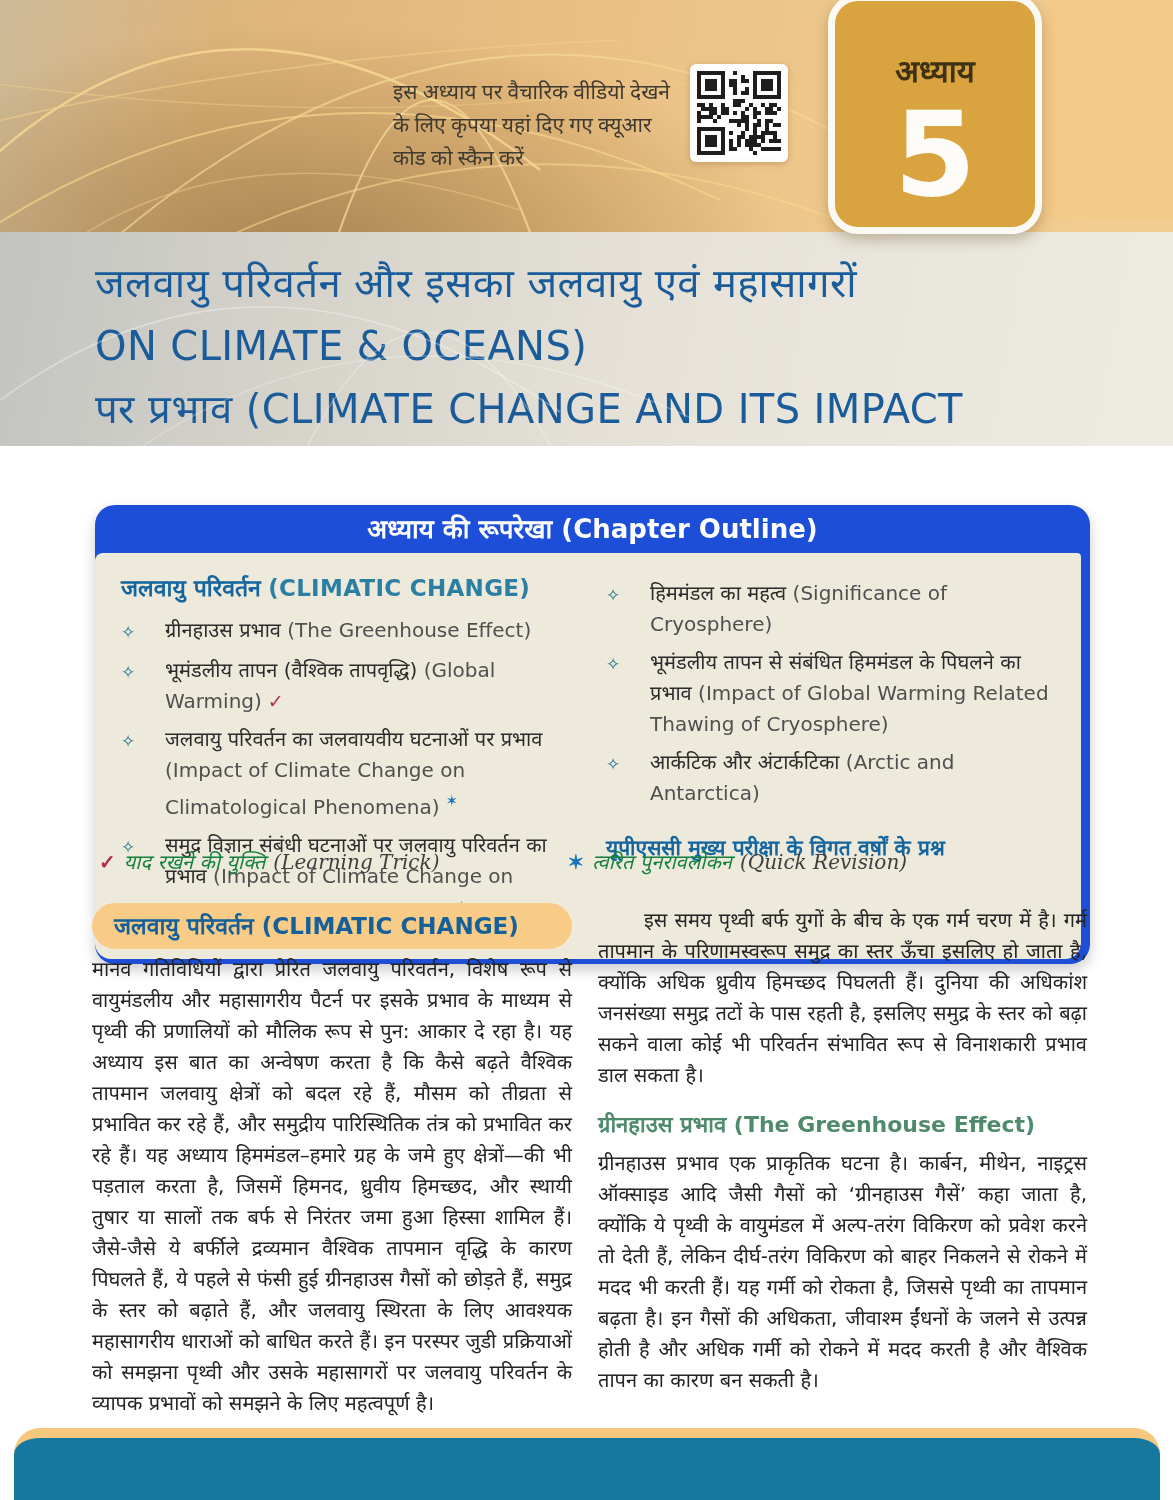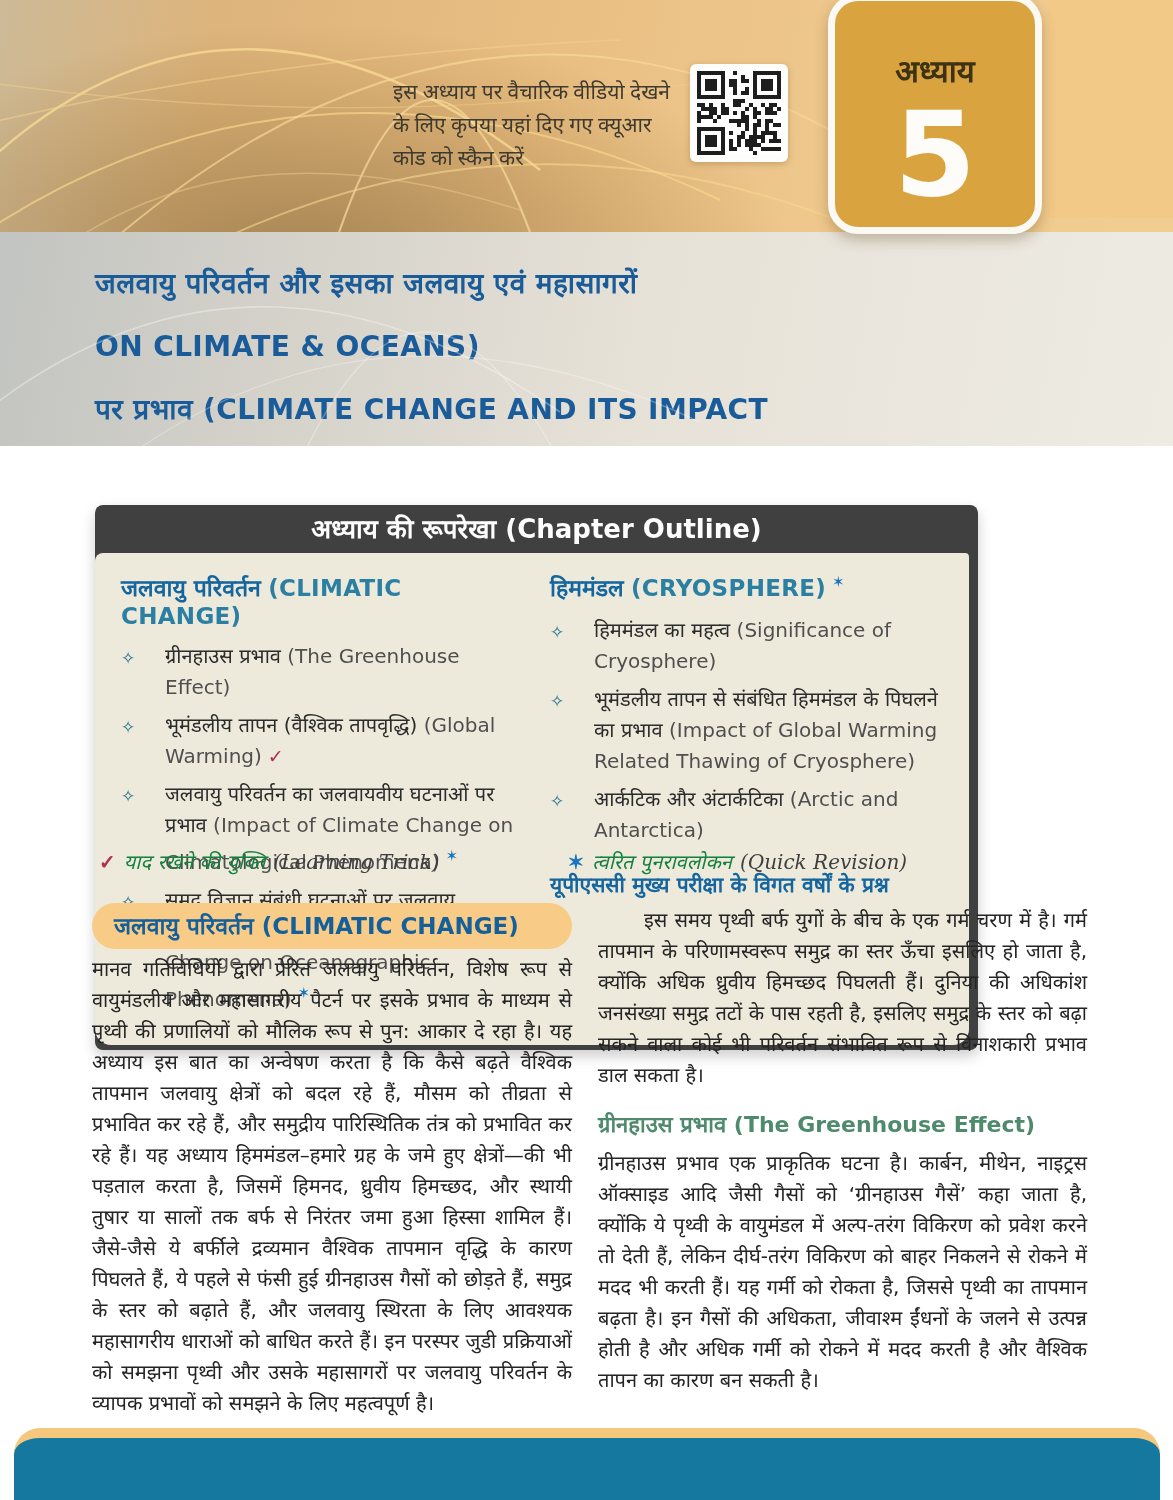--- a/index.html
+++ b/index.html
@@ -24,26 +24,26 @@
 
   .chapter-badge { position:absolute; left:828px; top:-6px; width:214px; height:240px; background:#D9A440;
     border:7px solid #FBF9F3; border-radius:30px; z-index:5; text-align:center;
     box-shadow:0 6px 14px rgba(90,60,10,.3); }
   .chapter-word { margin-top:48px; font-size:31px; font-weight:700; color:#3E3213; }
   .chapter-num { margin-top:4px; font-size:118px; line-height:1; font-weight:600; color:#FDFCF8; }
 
   
   .title-band { position:absolute; left:0; top:232px; width:1173px; height:214px;
     background:linear-gradient(100deg,#C2C4C1 0%,#D5D2CA 25%,#E6E2D8 55%,#EEEBE3 100%); }
-  .page-title { padding:20px 40px 0 95px; font-size:28px; font-weight:700; color:#1A5C99;
+  .page-title { padding:20px 40px 0 95px; font-size:40px; font-weight:400; color:#1A5C99;
     line-height:63px; letter-spacing:.4px; }
 
   
-  .outline-box { position:absolute; left:95px; top:505px; width:883px; background:#404040;
-    border-radius:8px; box-shadow:0 6px 14px rgba(0,0,0,.2); padding-bottom:5px; }
+  .outline-box { position:absolute; left:95px; top:505px; width:995px; background:#1d4ed8;
+    border-radius:20px; box-shadow:0 6px 14px rgba(0,0,0,.2); padding-bottom:5px; }
   .outline-header { height:48px; line-height:48px; text-align:center; color:#FDFDFD;
     font-size:26px; font-weight:700; }
   .outline-body { background:#EDEADC; border-radius:8px 4px 16px 16px; margin:0 9px 0 0;
     padding:18px 26px 24px 26px; display:grid; grid-template-columns:1fr 1fr; column-gap:36px; }
   .outline-heading { font-size:23px; margin-bottom:12px; }
   .oh-hi { color:#15669E; font-weight:700; }
   .oh-en { color:#2B7FA3; font-weight:700; letter-spacing:.3px; }
   .o-item { display:flex; margin:7px 0; font-size:20px; line-height:31px; }
   .o-bullet { width:44px; flex:none; color:#1C6F86; font-size:17px; padding-top:2px; }
   .o-hi { color:#2B2B2B; }
@@ -263,24 +263,20 @@
           <span class="o-bullet">✧</span>
           <span class="o-text"><span class="o-hi">जलवायु परिवर्तन का जलवायवीय घटनाओं पर प्रभाव</span> <span class="o-en">(Impact of Climate Change on Climatological Phenomena)</span><span class="mk-star">✶</span></span>
         </div>
         <div class="o-item">
           <span class="o-bullet">✧</span>
           <span class="o-text"><span class="o-hi">समुद्र विज्ञान संबंधी घटनाओं पर जलवायु परिवर्तन का प्रभाव</span> <span class="o-en">(Impact of Climate Change on Oceanographic Phenomena)</span><span class="mk-star">✶</span></span>
         </div>
       </div>
 
       <div class="outline-col">
-        <div class="outline-heading">
-          <span class="oh-hi">हिममंडल</span>
-          <span class="oh-en">(CRYOSPHERE)</span><span class="mk-star">✶</span>
-        </div>
         <div class="o-item">
           <span class="o-bullet">✧</span>
           <span class="o-text"><span class="o-hi">हिममंडल का महत्व</span> <span class="o-en">(Significance of Cryosphere)</span></span>
         </div>
         <div class="o-item">
           <span class="o-bullet">✧</span>
           <span class="o-text"><span class="o-hi">भूमंडलीय तापन से संबंधित हिममंडल के पिघलने का प्रभाव</span> <span class="o-en">(Impact of Global Warming Related Thawing of Cryosphere)</span></span>
         </div>
         <div class="o-item">
           <span class="o-bullet">✧</span>

